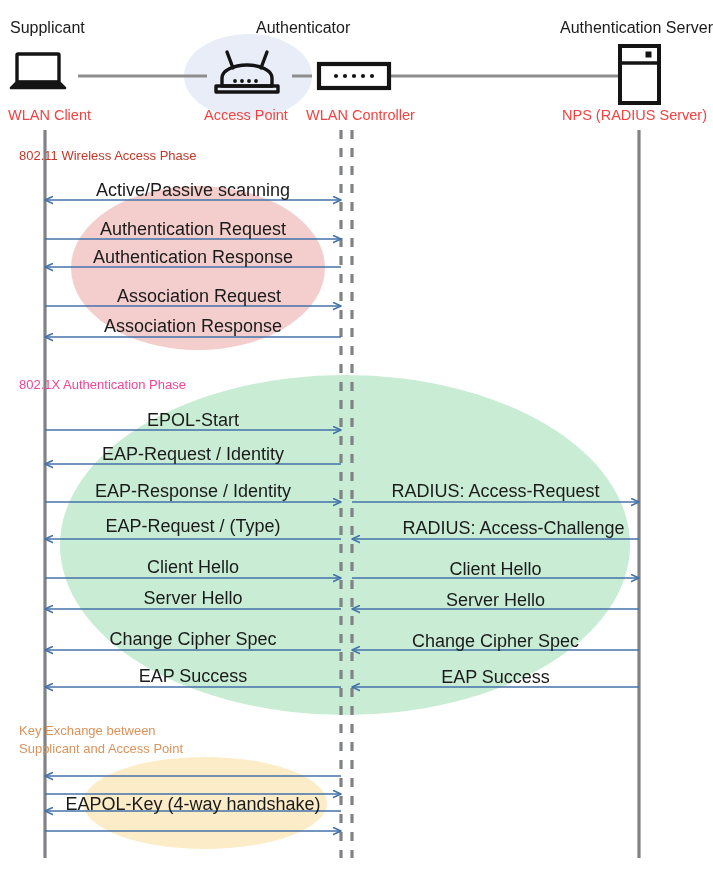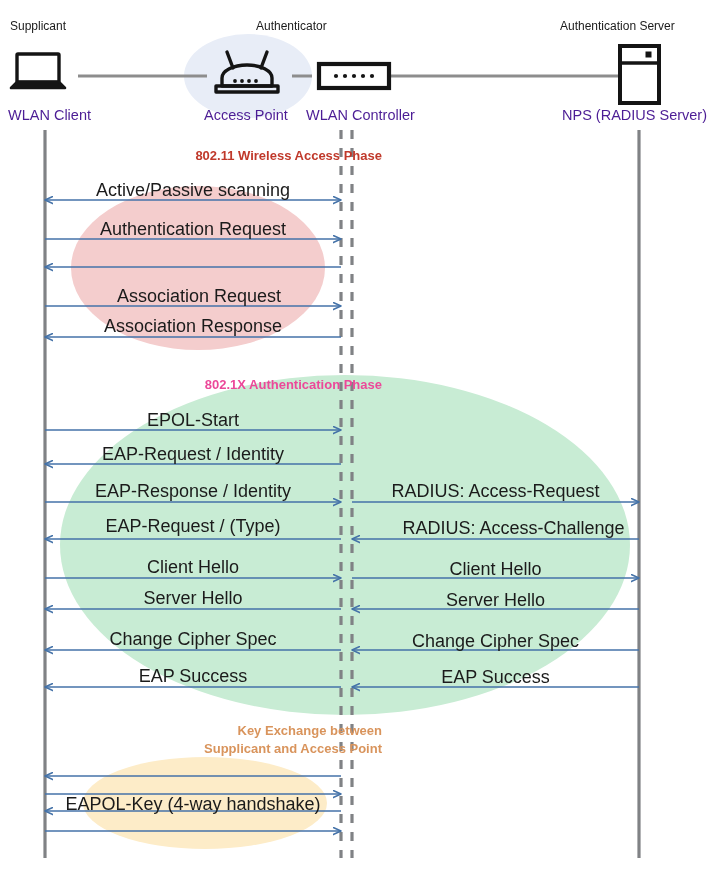--- a/index.html
+++ b/index.html
@@ -6,25 +6,25 @@
   body{
     font-family:"Liberation Sans","DejaVu Sans",sans-serif;
     width:713px;height:875px;overflow:hidden;
   }
   #stage{position:relative;width:713px;height:875px;background:#fff;}
   #svgroot{position:absolute;left:0;top:0;width:713px;height:875px;}
 
   .lbl{position:absolute;white-space:nowrap;}
 
   
-  .role-top{font-size:12px;color:#1b1b1b;}
-  .role-bot{font-size:14.5px;color:#4c1d95;}
+  .role-top{font-size:16px;color:#1b1b1b;}
+  .role-bot{font-size:14.5px;color:#ef4444;}
 
   
-  .phase-title{font-size:13px;font-weight:700;text-align:right;line-height:1.35;}
+  .phase-title{font-size:13px;font-weight:400;text-align:left;line-height:1.35;padding-left:19px;}
 
   
   .msg{font-size:18px;color:#1b1b1b;text-align:center;white-space:nowrap;}
 </style>
 </head>
 <body>
 
 <div id="stage">
 
   <svg id="svgroot" viewBox="0 0 713 875">
@@ -150,20 +150,21 @@
 
   <div class="lbl phase-title" style="left:0;top:147px;width:382px;color:#c0392b;">802.11 Wireless Access Phase</div>
 
   <div class="lbl phase-title" style="left:0;top:376px;width:382px;color:#ec4899;">802.1X Authentication Phase</div>
 
   <div class="lbl phase-title" style="left:0;top:722px;width:382px;color:#d9945c;">Key Exchange between</div>
   <div class="lbl phase-title" style="left:0;top:740px;width:382px;color:#d9945c;">Supplicant and Access Point</div>
 
   <div class="lbl msg" style="left:43px;top:180px;width:300px;">Active/Passive scanning</div>
   <div class="lbl msg" style="left:43px;top:219px;width:300px;">Authentication Request</div>
+  <div class="lbl msg" style="left:43px;top:247px;width:300px;">Authentication Response</div>
   <div class="lbl msg" style="left:43px;top:286px;width:300px;margin-left:6px;">Association Request</div>
   <div class="lbl msg" style="left:43px;top:316px;width:300px;">Association Response</div>
 
   <div class="lbl msg" style="left:43px;top:410px;width:300px;">EPOL-Start</div>
   <div class="lbl msg" style="left:43px;top:444px;width:300px;">EAP-Request / Identity</div>
   <div class="lbl msg" style="left:43px;top:481px;width:300px;">EAP-Response / Identity</div>
   <div class="lbl msg" style="left:43px;top:516px;width:300px;">EAP-Request / (Type)</div>
   <div class="lbl msg" style="left:43px;top:557px;width:300px;">Client Hello</div>
   <div class="lbl msg" style="left:43px;top:588px;width:300px;">Server Hello</div>
   <div class="lbl msg" style="left:43px;top:629px;width:300px;">Change Cipher Spec</div>

